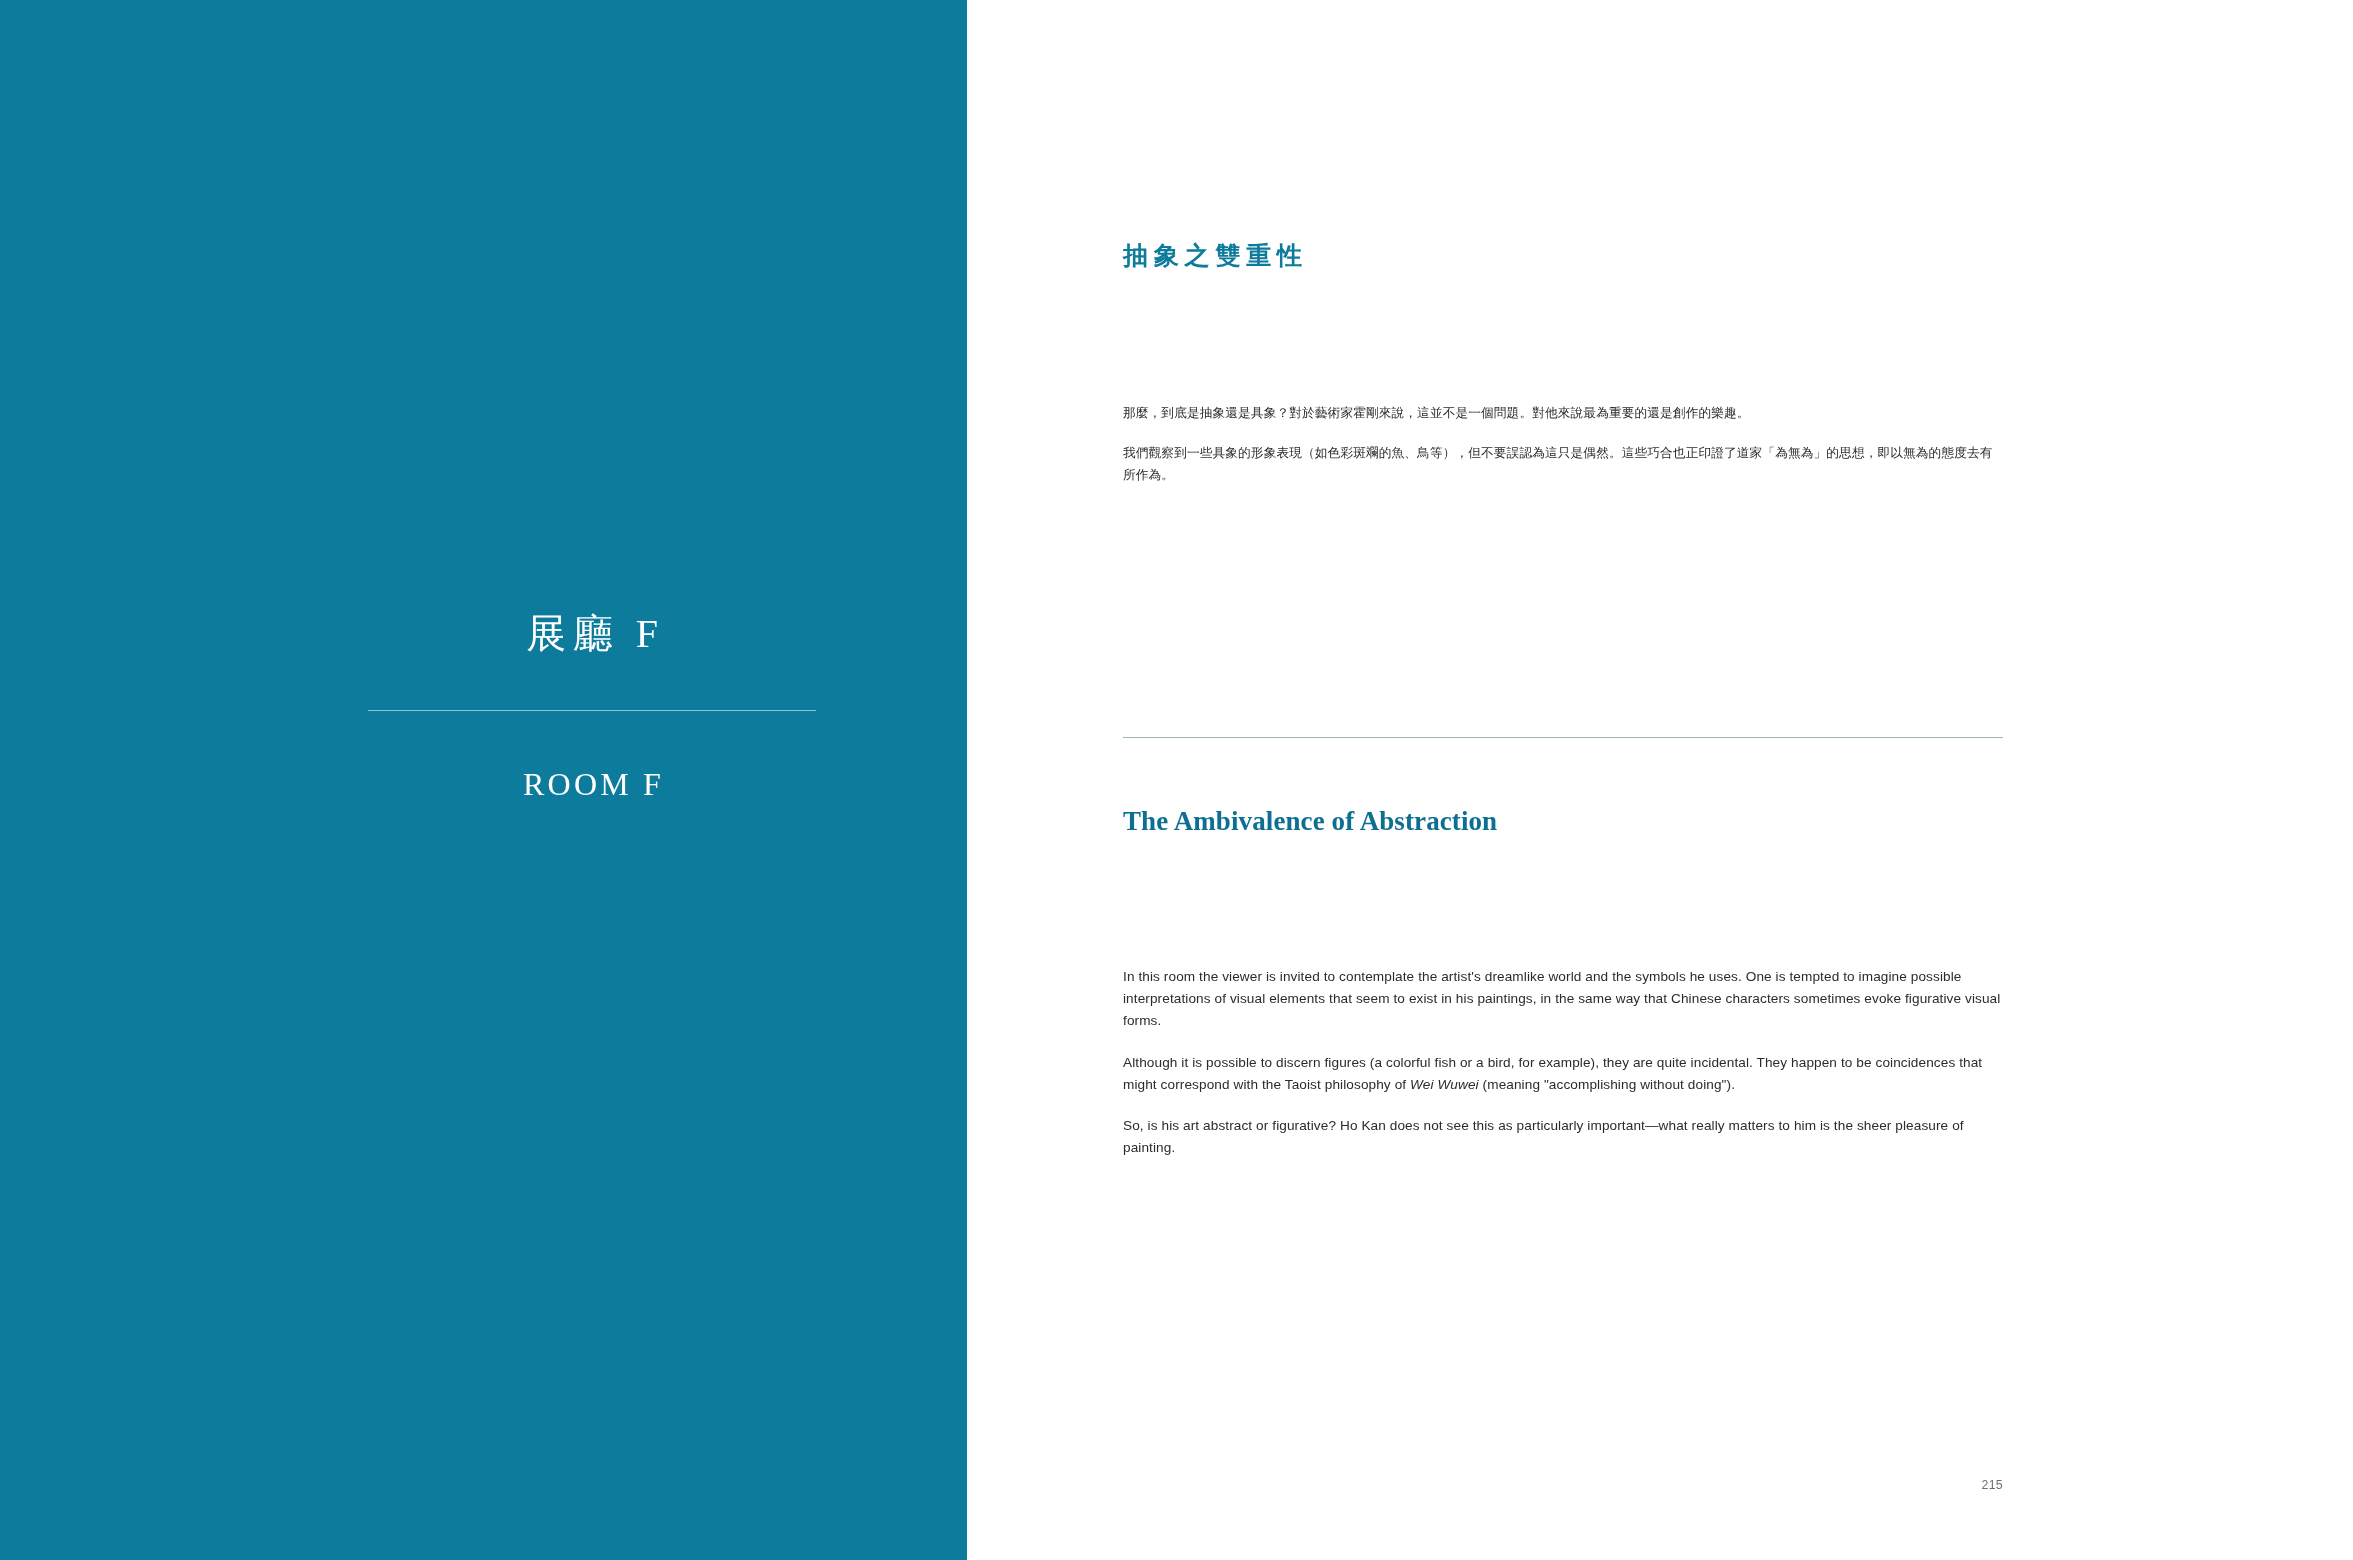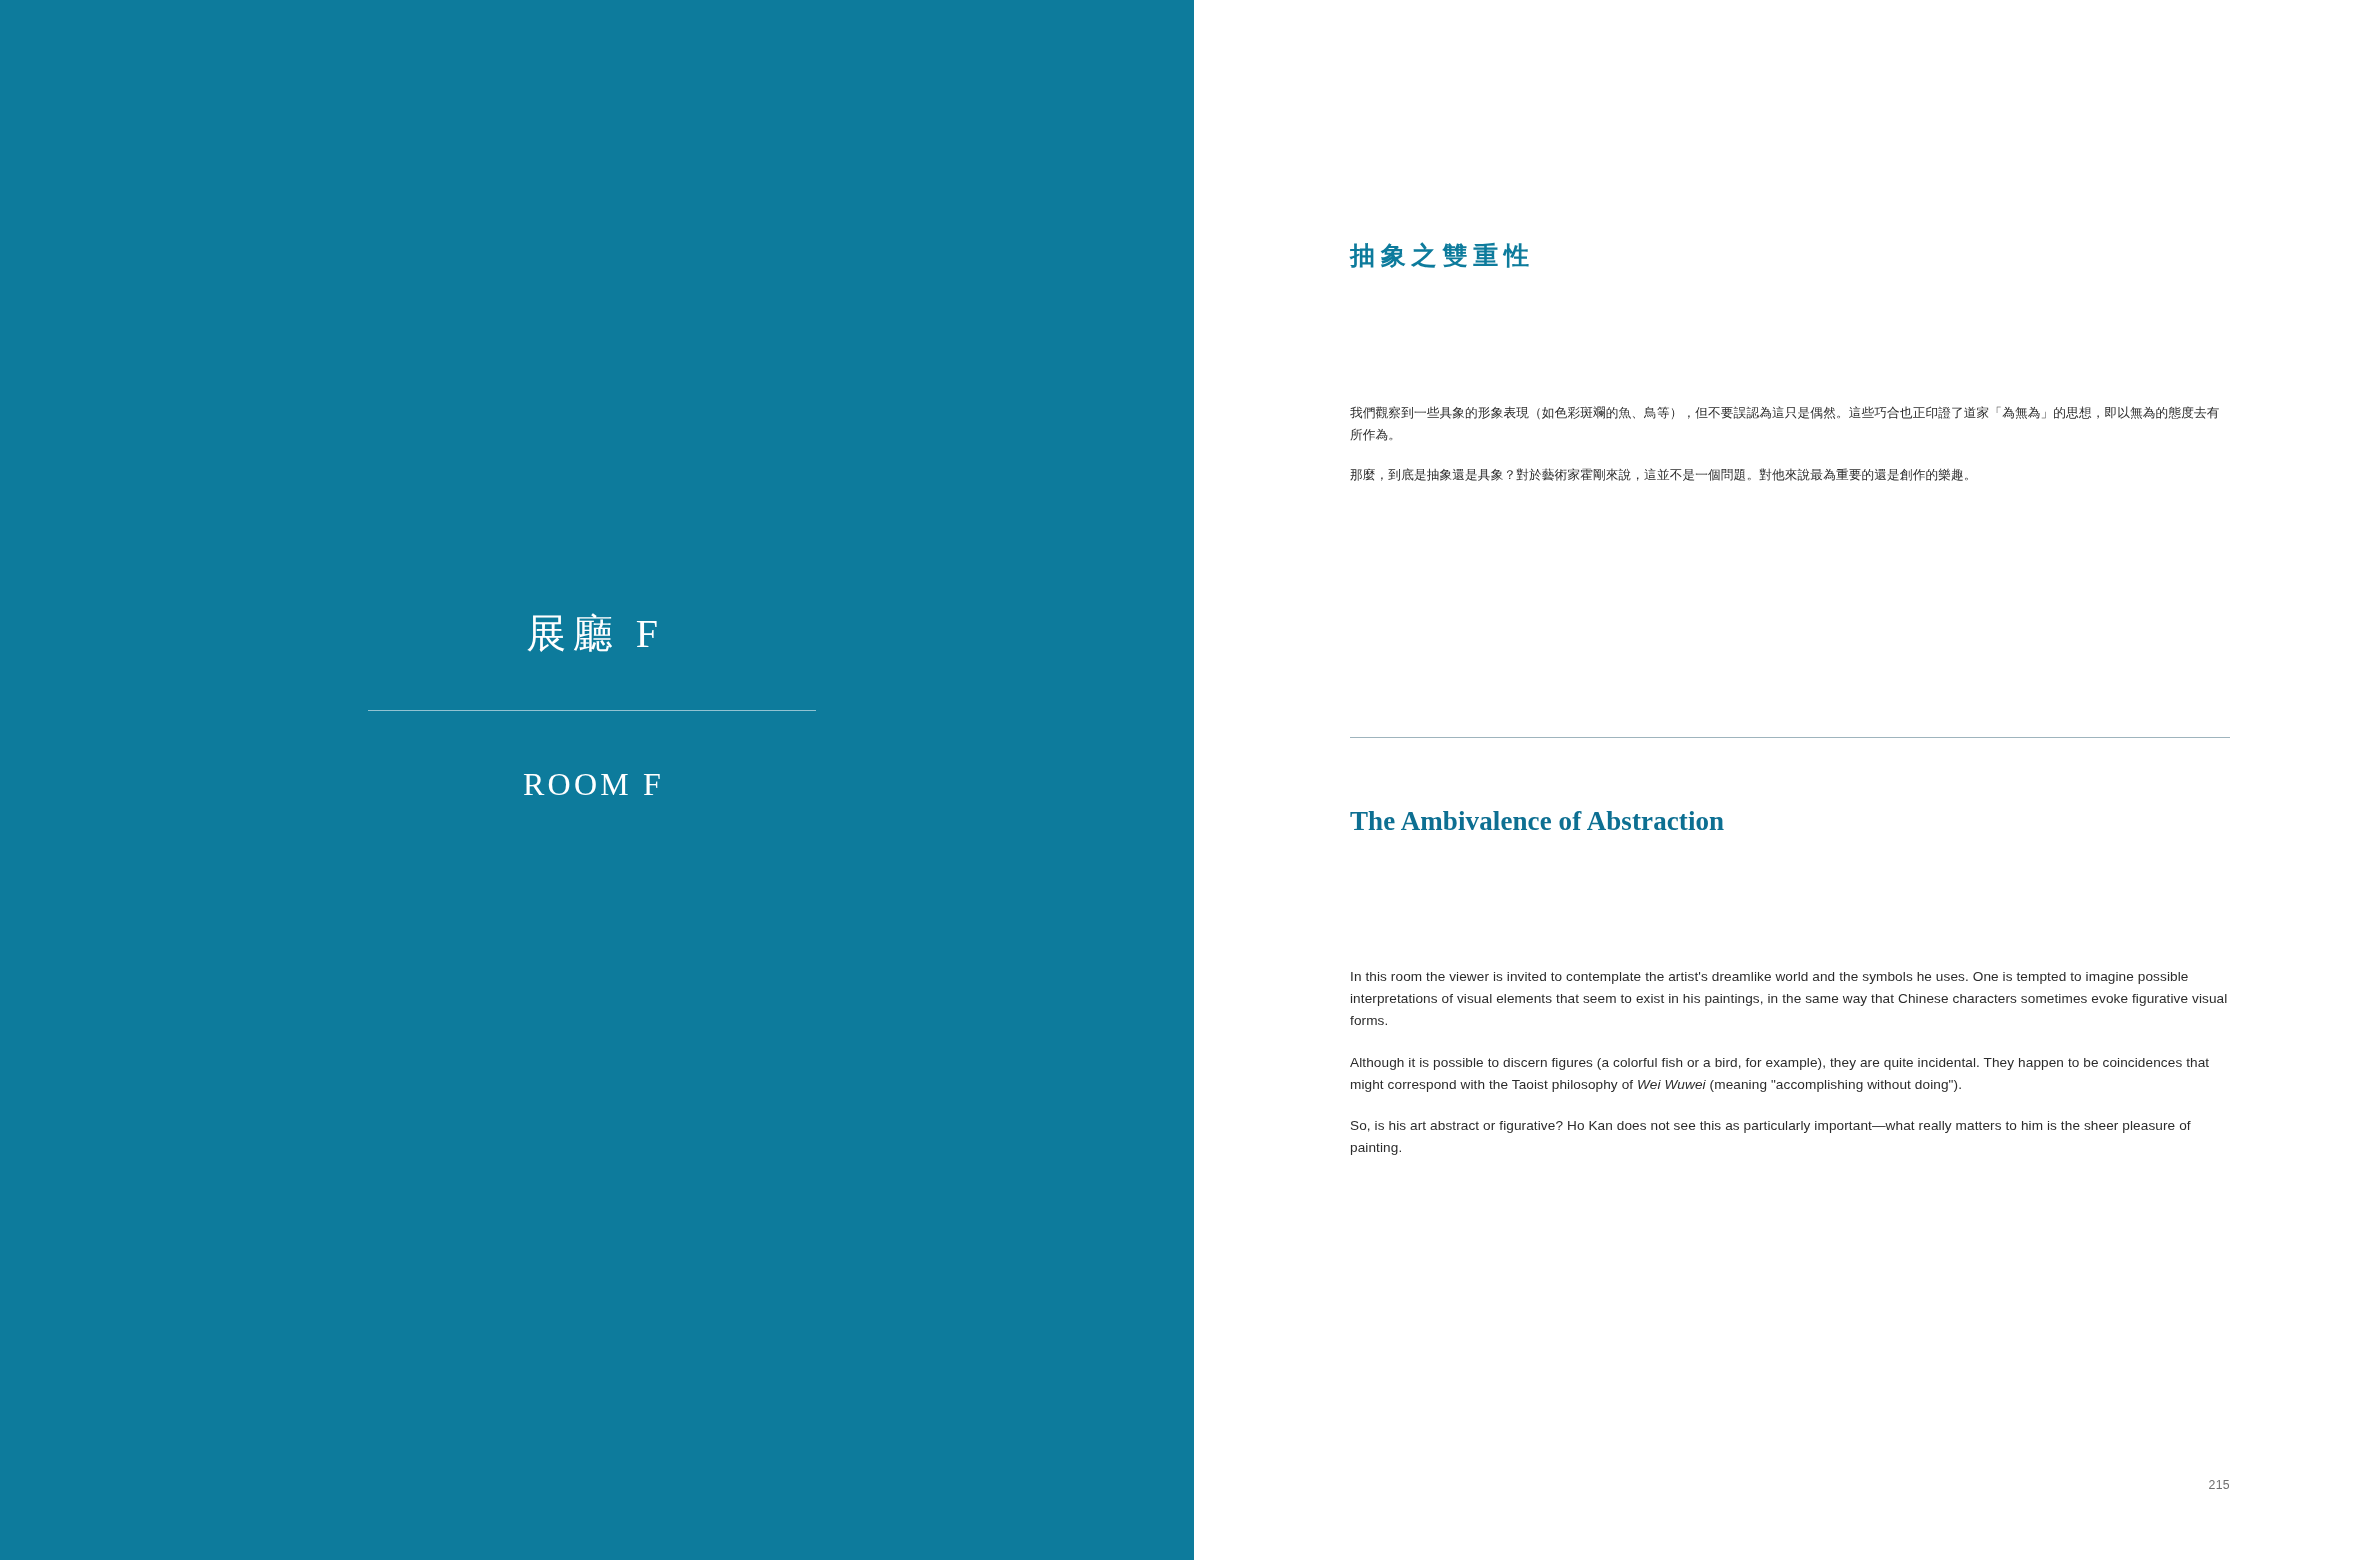--- a/index.html
+++ b/index.html
@@ -15,21 +15,21 @@
   }
   .spread {
     position: relative;
     width: 2354px;
     height: 1561px;
     display: flex;
   }
   
   .page-left {
     position: relative;
-    width: 1194px;
+    width: 967px;
     height: 1561px;
     background: #0d7b9c;
     flex: 0 0 auto;
   }
   .room-block {
     position: absolute;
     left: 368px;
     top: 614px;
     width: 448px;
     text-align: center;
@@ -162,22 +162,22 @@
       <h2 class="room-en">ROOM  F</h2>
     </div>
   </div>
 
   <div class="page-right">
     <div class="content">
 
       <h2 class="title-cn">抽象之雙重性</h2>
 
       <div class="body-cn">
+        <p>那麼，到底是抽象還是具象？對於藝術家霍剛來說，這並不是一個問題。對他來說最為重要的還是創作的樂趣。</p>
         <p>我們觀察到一些具象的形象表現（如色彩斑斕的魚、鳥等），但不要誤認為這只是偶然。這些巧合也正印證了道家「為無為」的思想，即以無為的態度去有所作為。</p>
-        <p>那麼，到底是抽象還是具象？對於藝術家霍剛來說，這並不是一個問題。對他來說最為重要的還是創作的樂趣。</p>
       </div>
 
       <div class="divider"></div>
 
       <h2 class="title-en">The Ambivalence of Abstraction</h2>
 
       <div class="body-en">
         <p>In this room the viewer is invited to contemplate the artist's dreamlike world and the symbols he uses. One is tempted to imagine possible interpretations of visual elements that seem to exist in his paintings, in the same way that Chinese characters sometimes evoke figurative visual forms.</p>
         <p><span>Although it is possible to discern figures (a colorful fish or a bird, for example), they are quite incidental. They happen to be coincidences that might correspond with the Taoist philosophy of </span><i>Wei Wuwei</i><span> (meaning "accomplishing without doing").</span></p>
         <p>So, is his art abstract or figurative? Ho Kan does not see this as particularly important—what really matters to him is the sheer pleasure of painting.</p>

